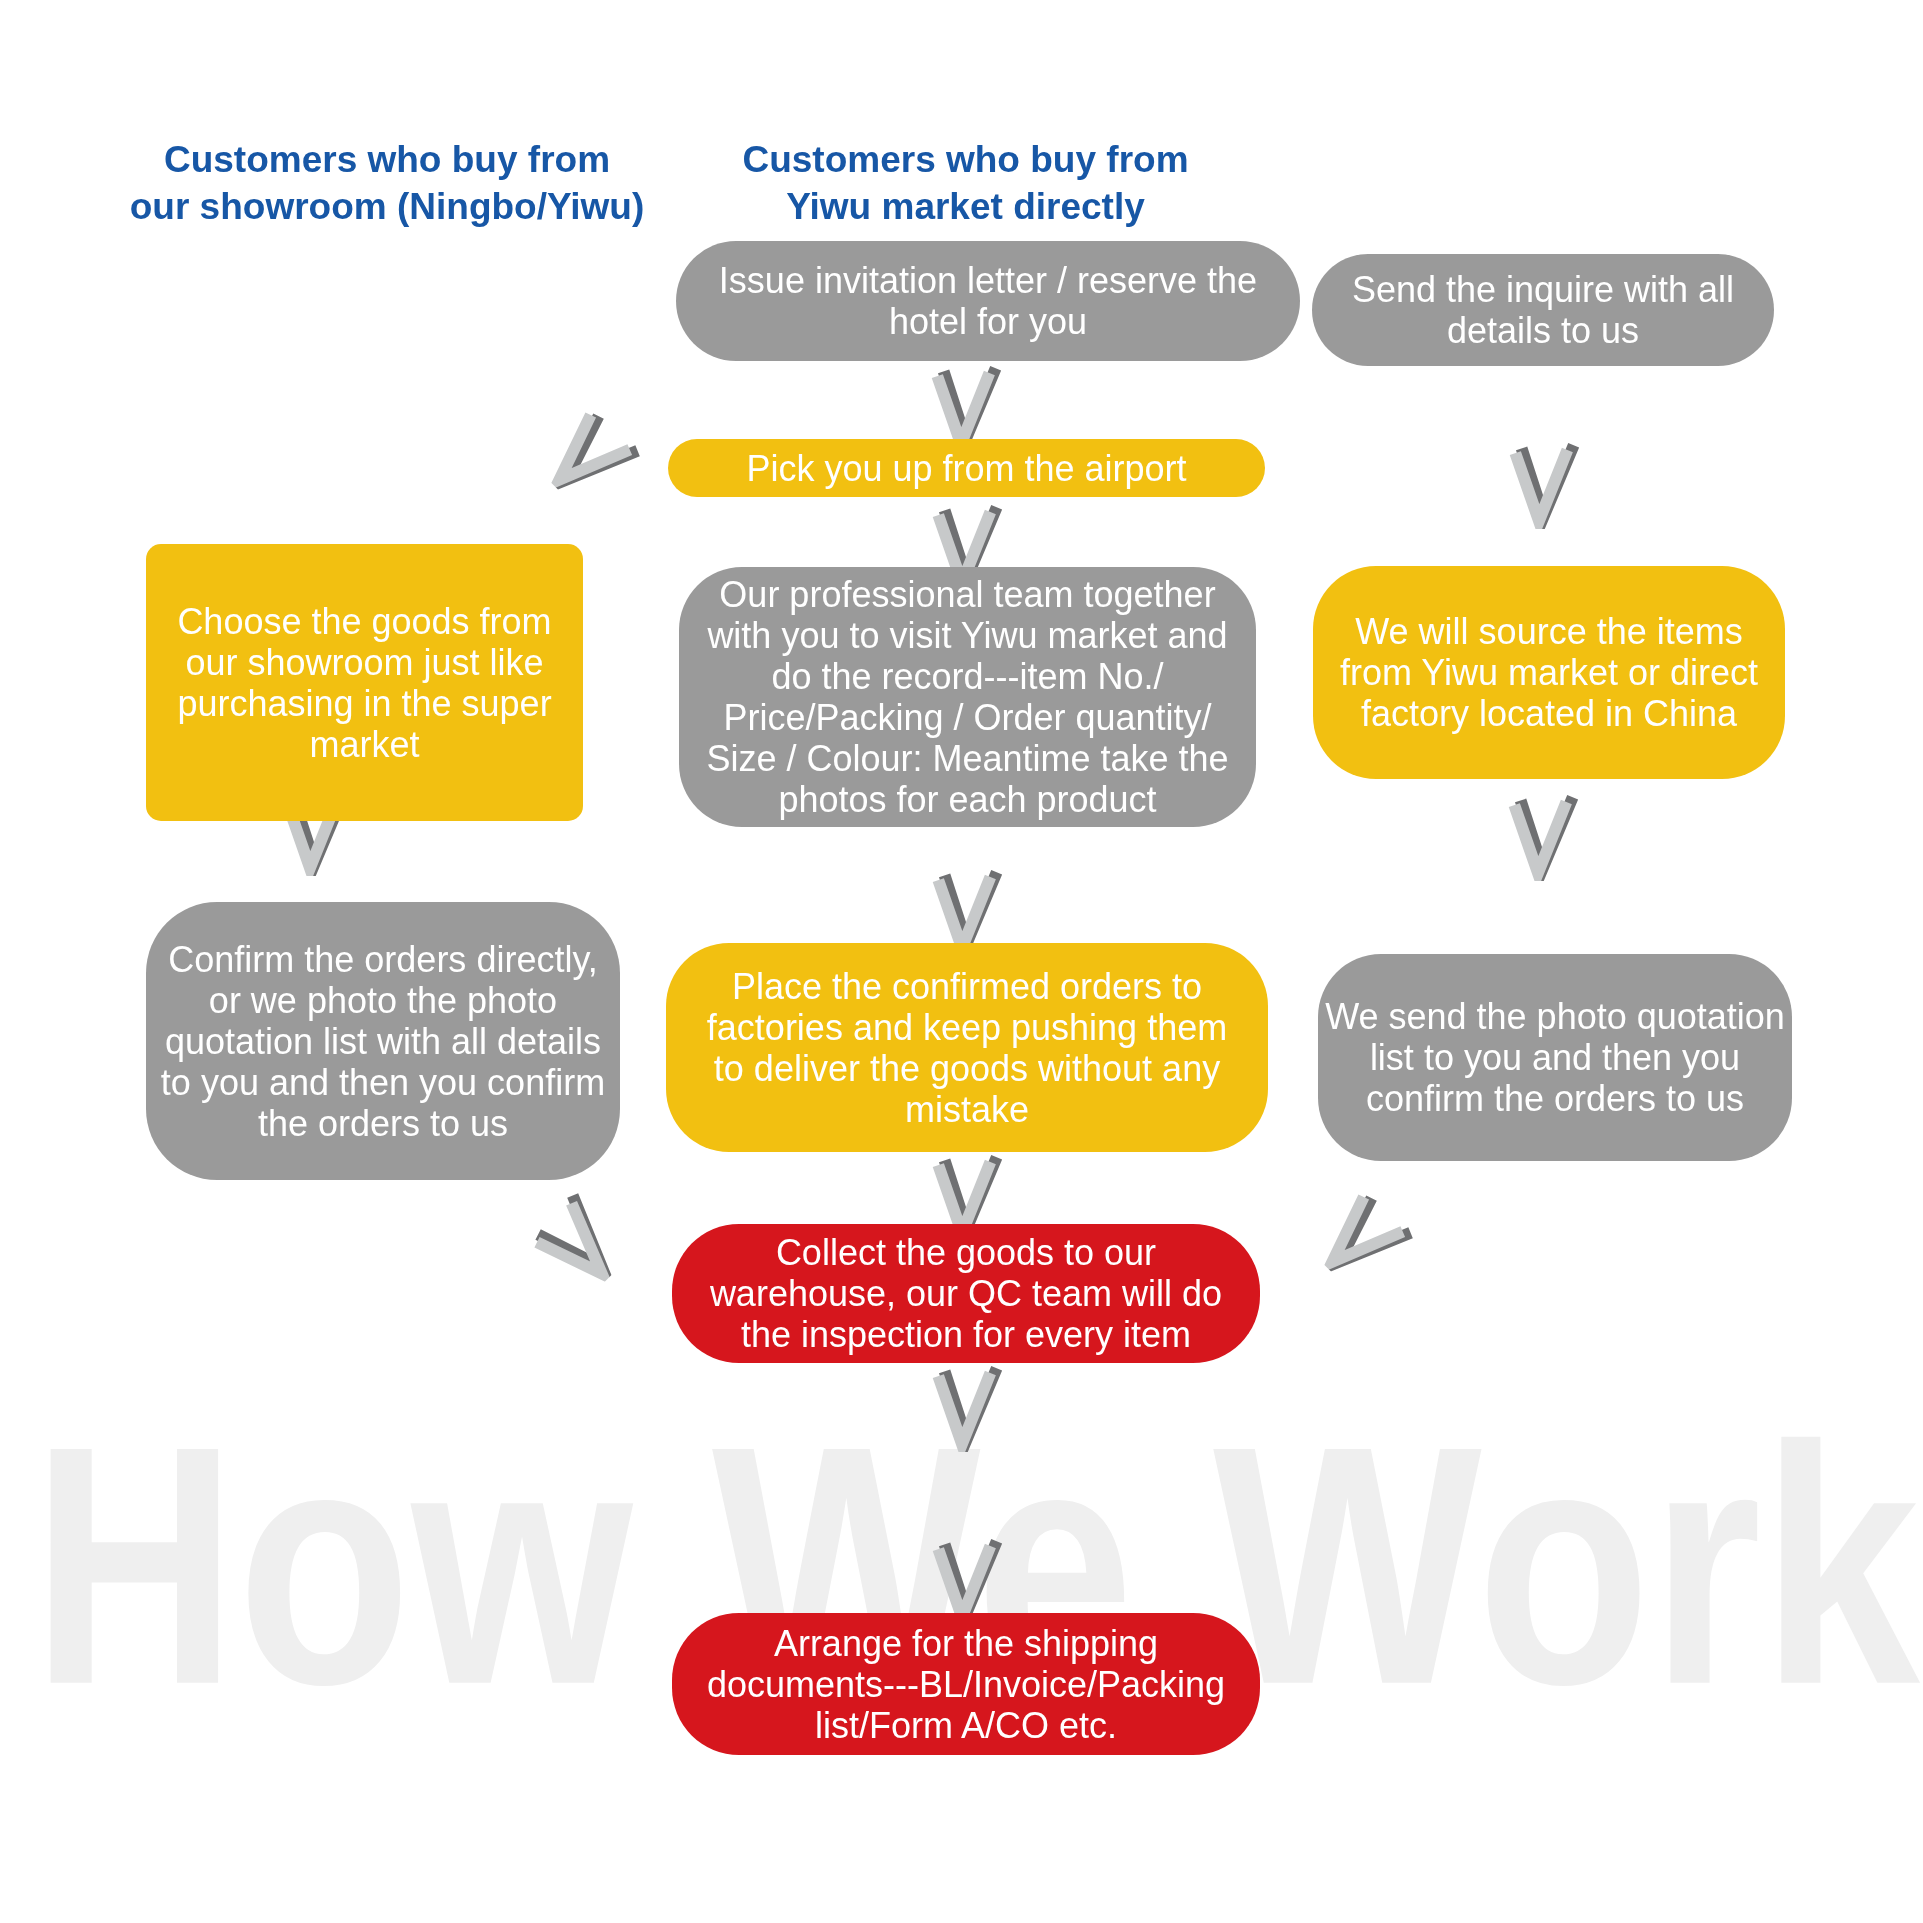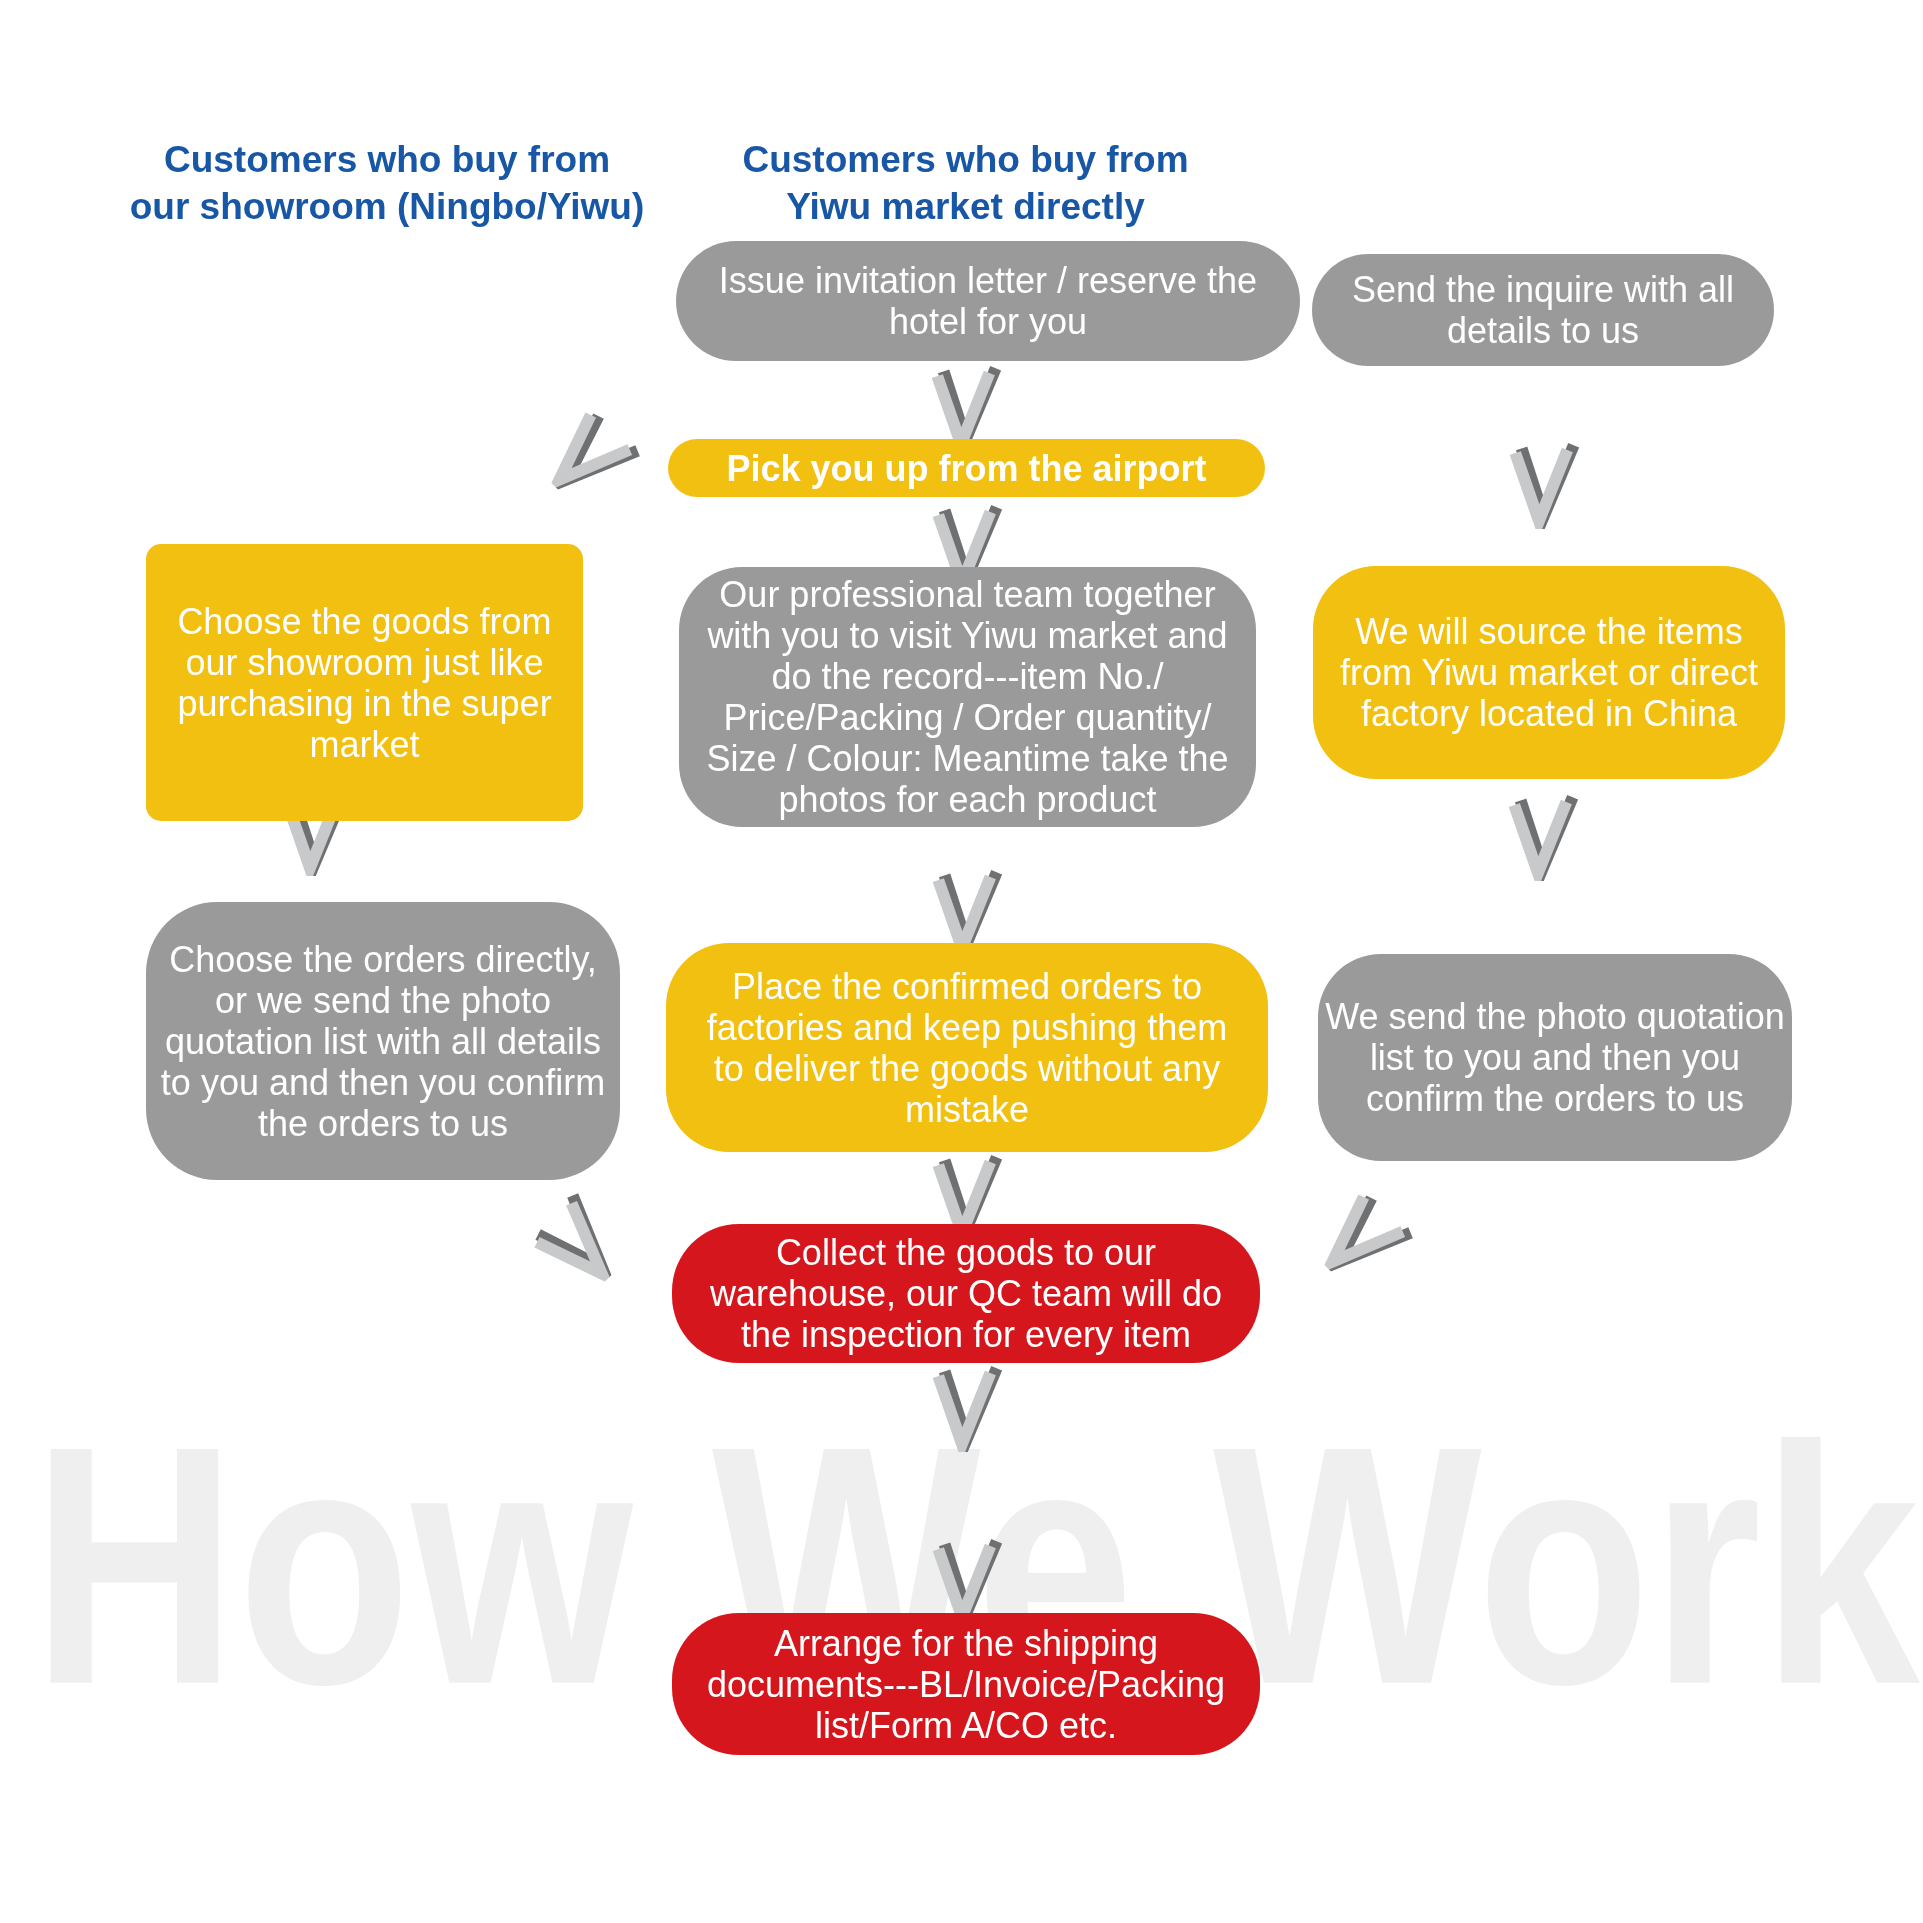--- a/index.html
+++ b/index.html
@@ -70,28 +70,28 @@
   <div class="col-header" style="left:75px;top:136px;width:624px;">
     <span style="display:block">Customers who buy from</span>
     <span style="display:block">our showroom (Ningbo/Yiwu)</span>
   </div>
   <div class="col-header" style="left:673px;top:136px;width:585px;">
     <span style="display:block">Customers who buy from</span>
     <span style="display:block">Yiwu market directly</span>
   </div>
 
   <div class="flow-box bg-gray" style="left:676px;top:241px;width:624px;height:120px;border-radius:60px;">Issue invitation letter / reserve the hotel for you</div>
-  <div class="flow-box bg-yellow" style="left:668px;top:439px;width:597px;height:58px;border-radius:29px;font-weight:bold;">Pick you up from the airport</div>
+  <div class="flow-box bg-yellow" style="left:668px;top:439px;width:597px;height:58px;border-radius:29px;">Pick you up from the airport</div>
   <div class="flow-box bg-gray" style="left:679px;top:567px;width:577px;height:260px;border-radius:63px;">Our professional team together with you to visit Yiwu market and do the record---item No./ Price/Packing / Order quantity/ Size / Colour: Meantime take the photos for each product</div>
   <div class="flow-box bg-yellow" style="left:666px;top:943px;width:602px;height:209px;border-radius:63px;">Place the confirmed orders to factories and keep pushing them to deliver  the goods without any mistake</div>
   <div class="flow-box bg-red" style="left:672px;top:1224px;width:588px;height:139px;border-radius:67px;">Collect the goods to our warehouse, our QC team will do the inspection for every item</div>
   <div class="flow-box bg-red" style="left:672px;top:1613px;width:588px;height:142px;border-radius:67px;">Arrange for the shipping documents---BL/Invoice/Packing list/Form A/CO etc.</div>
 
   <div class="flow-box bg-yellow" style="left:146px;top:544px;width:437px;height:277px;border-radius:15px;">Choose the goods from our showroom just like purchasing in the super market</div>
-  <div class="flow-box bg-gray" style="left:146px;top:902px;width:474px;height:278px;border-radius:71px;padding:0 8px;">Choose the orders directly, or we send the photo quotation list with all details to you and then you confirm the orders to us</div>
+  <div class="flow-box bg-gray" style="left:146px;top:902px;width:474px;height:278px;border-radius:71px;padding:0 8px;">Confirm the orders directly, or we photo the photo quotation list with all details to you and then you confirm the orders to us</div>
 
   <div class="flow-box bg-gray" style="left:1312px;top:254px;width:462px;height:112px;border-radius:56px;">Send the inquire with all details to us</div>
   <div class="flow-box bg-yellow" style="left:1313px;top:566px;width:472px;height:213px;border-radius:63px;padding:0 12px;">We will source the items from Yiwu market or direct factory located in China</div>
   <div class="flow-box bg-gray" style="left:1318px;top:954px;width:474px;height:207px;border-radius:63px;padding:0 1px;">We send the photo quotation list to you and then you confirm the orders to us</div>
 
   <div class="arrow" style="left:931px;top:365px;">
     <svg width="71" height="87" viewBox="0 0 90 110">
         <path class="a-dark" d="M16,8 L44,94 L82,4"></path>
         <path class="a-light" d="M8,14 L38,100 L74,10"></path>
       </svg>

